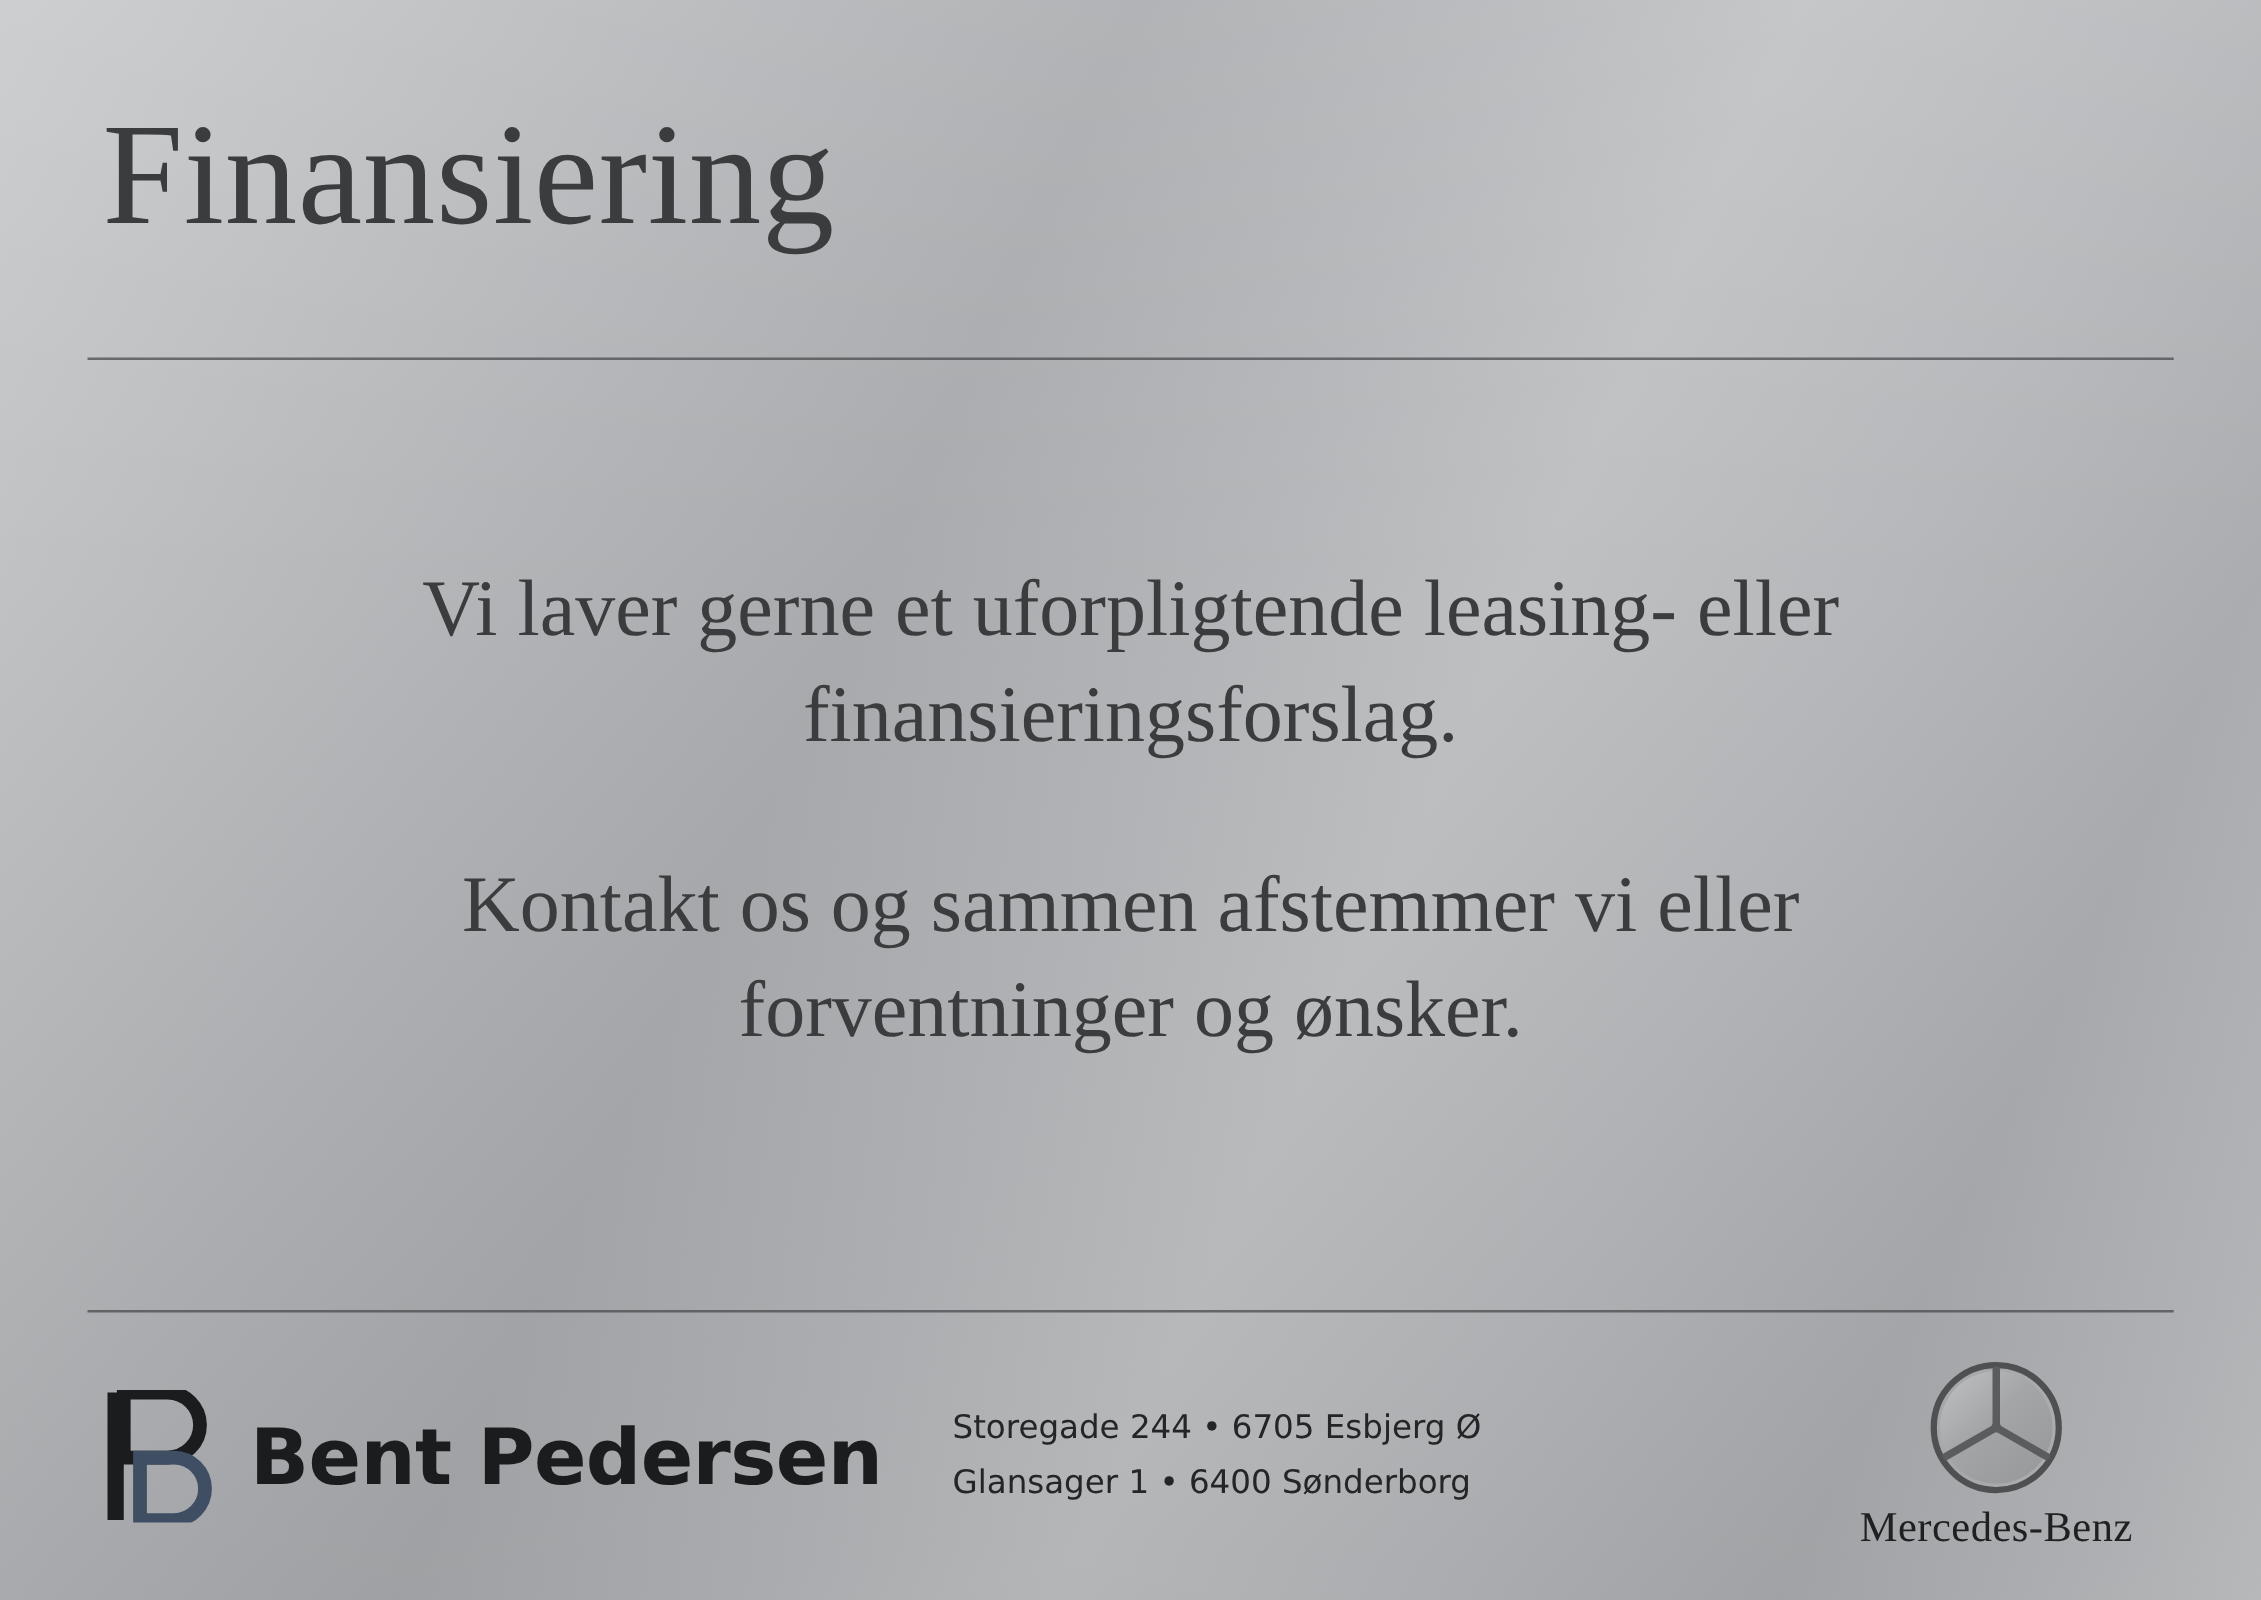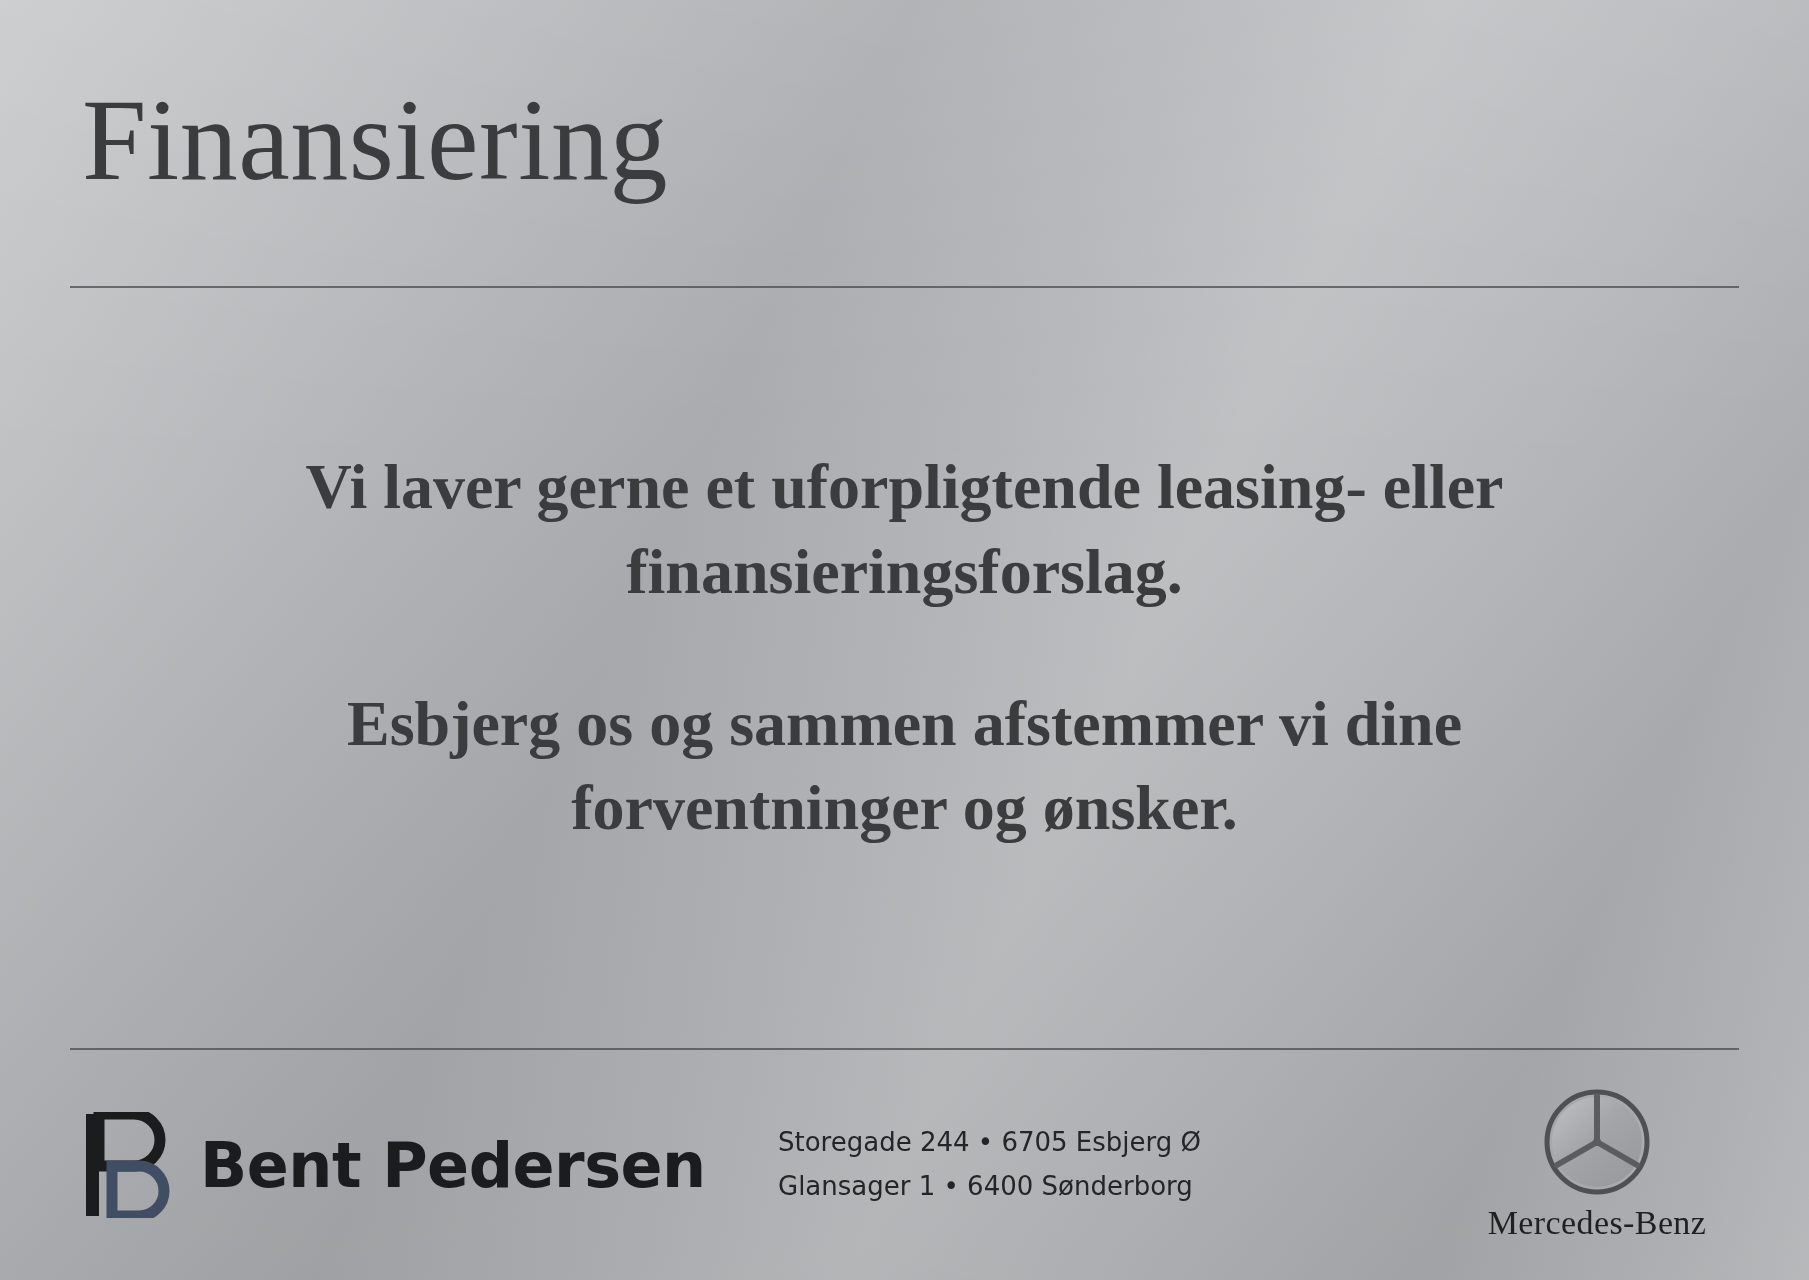--- a/index.html
+++ b/index.html
@@ -76,40 +76,39 @@
     justify-content: center;
     align-items: center;
     text-align: center;
     color: #3b3c3e;
     padding-bottom: 40px;
   }
   .para {
     font-family: "Liberation Serif", serif;
     font-size: 64px;
     line-height: 1.32;
-    font-weight: 700;
+    font-weight: 400;
     max-width: 1420px;
   }
   .para + .para {
     margin-top: 68px;
   }
 
   .rule-bottom {
     height: 0;
     border-top: 2px solid #4a4b4d;
     opacity: 0.75;
     margin-bottom: 0;
   }
 
   .footer {
     display: flex;
     align-items: center;
     height: 230px;
     padding: 0 12px;
-    gap: 16px;
   }
 
   .brand {
     display: flex;
     align-items: center;
     flex: 0 0 auto;
     width: 620px;
   }
   .bp-mark {
     width: 96px;
@@ -164,21 +163,21 @@
 
 <div class="poster">
   <div class="inner">
 
     <div class="title">Finansiering</div>
 
     <div class="rule"></div>
 
     <div class="body-text">
       <div class="para">Vi laver gerne et uforpligtende leasing- eller finansieringsforslag.</div>
-      <div class="para">Esbjerg os og sammen afstemmer vi dine forventninger og ønsker.</div>
+      <div class="para">Kontakt os og sammen afstemmer vi eller forventninger og ønsker.</div>
     </div>
 
     <div class="rule-bottom"></div>
 
     <div class="footer">
 
       <div class="brand">
         <span class="bp-mark">
           <svg viewBox="0 0 96 106" width="96" height="106" aria-hidden="true">
             <rect x="4" y="2" width="13" height="102" fill="#1b1c1e"></rect>

